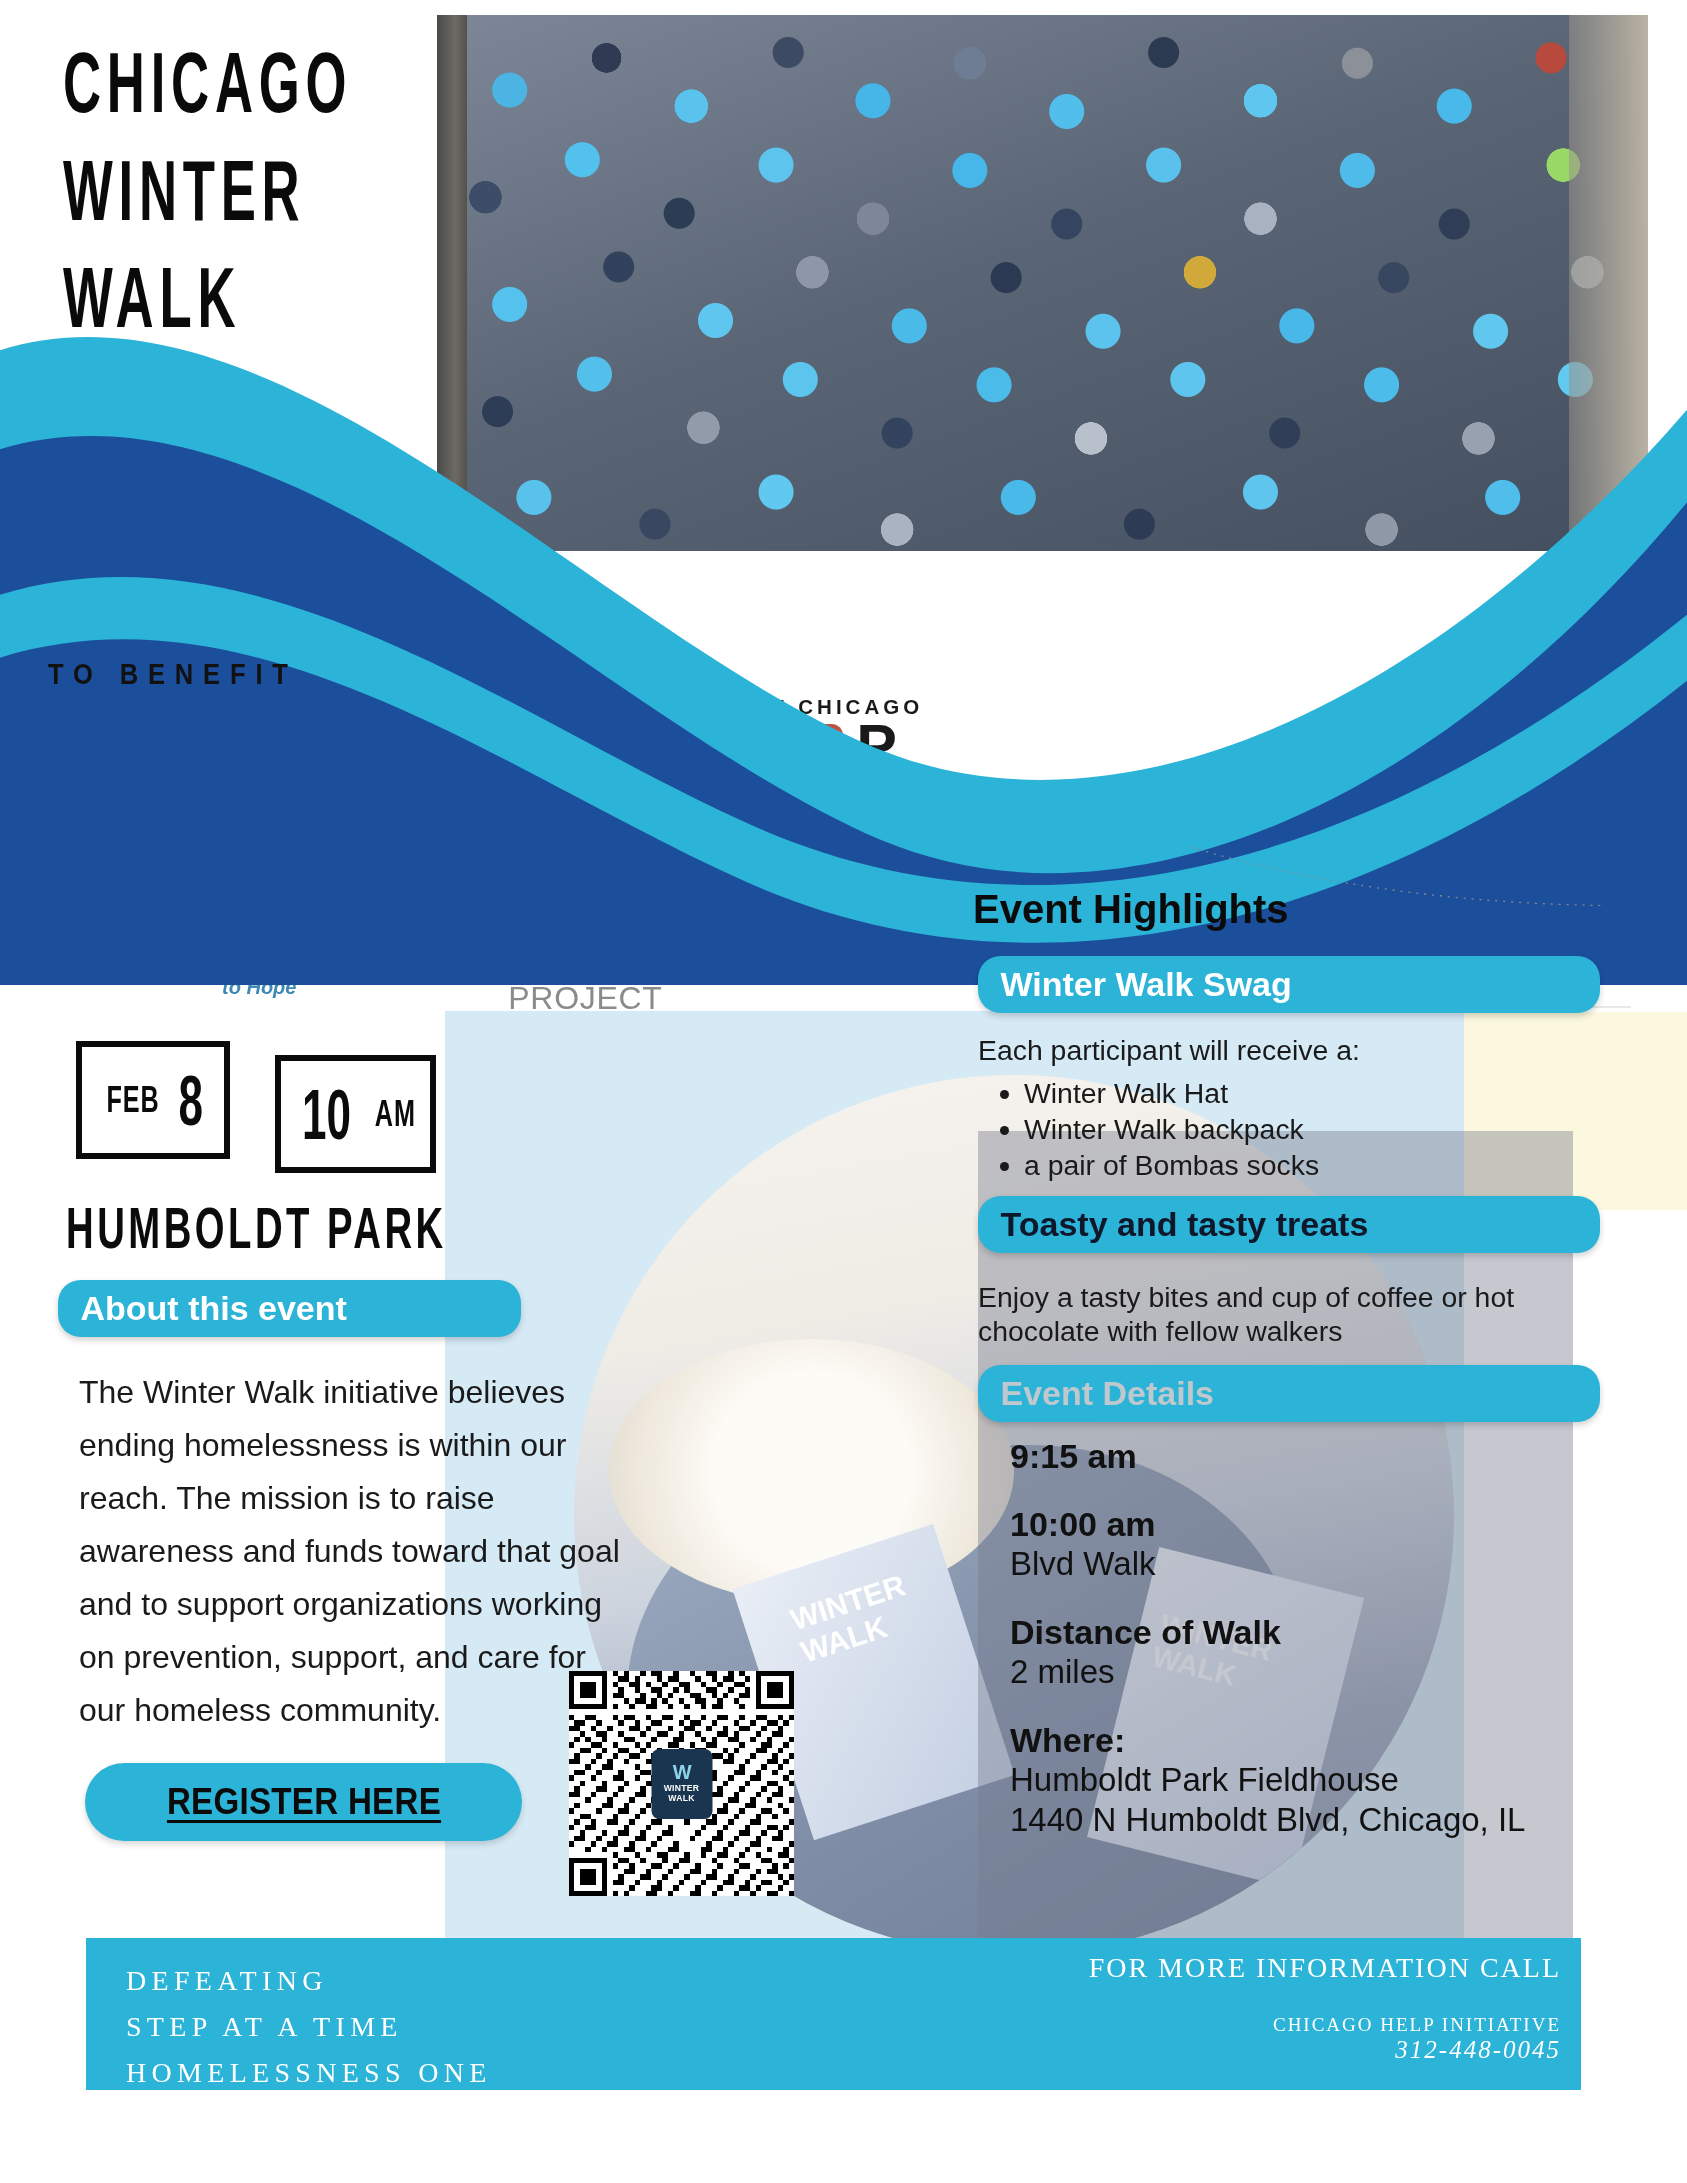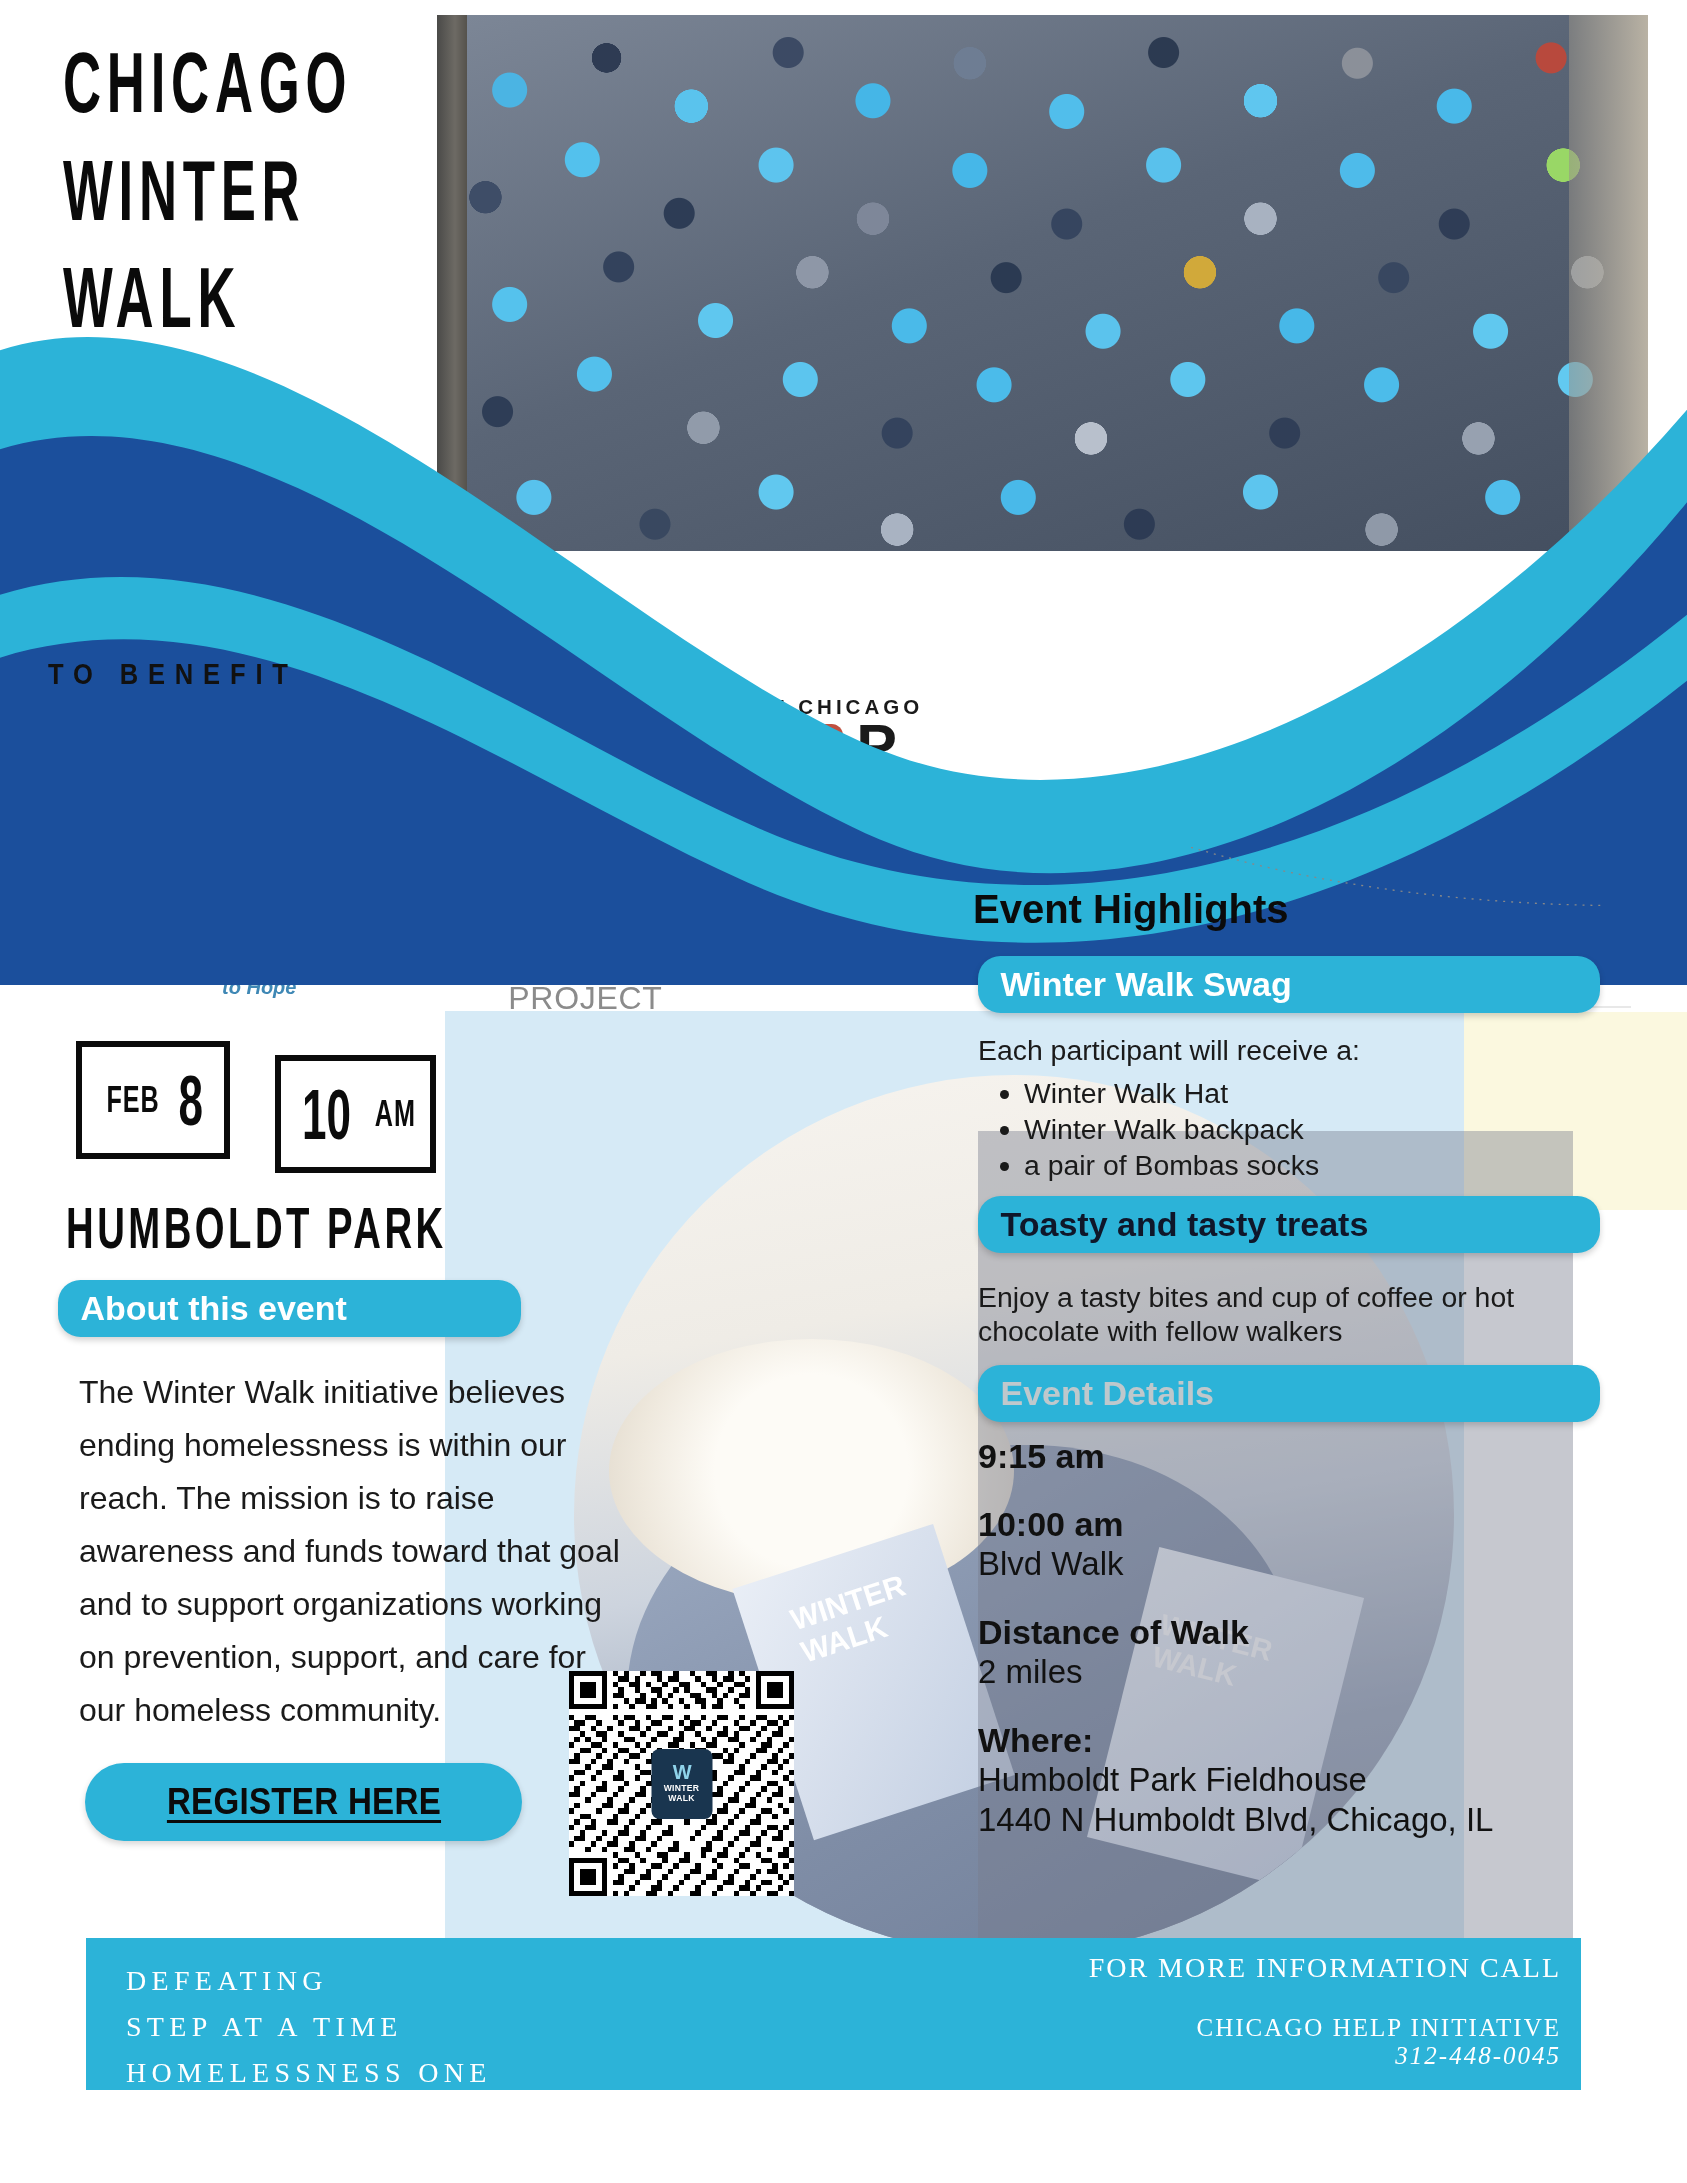--- a/index.html
+++ b/index.html
@@ -196,33 +196,33 @@
 
   
   .eh-title{position:absolute;left:973px;top:887px;font-size:40px;font-weight:700;color:#0b0b0b;z-index:27;}
   .cream{position:absolute;left:976px;top:1012px;width:721px;height:198px;background:#fbf8df;z-index:12;}
   .rt-text{position:absolute;z-index:27;color:#1a1a1a;}
   .swag-intro{left:978px;top:1034px;font-size:28.4px;}
   .swag-list{left:978px;top:1075px;font-size:28.4px;line-height:36px;}
   .swag-list ul{margin:0;padding-left:46px;}
   .treats-text{left:978px;top:1280px;font-size:28.4px;line-height:34px;width:595px;}
 
-  .details{position:absolute;left:978px;top:1436px;z-index:27;color:#111;}
+  .details{position:absolute;left:1010px;top:1436px;z-index:27;color:#111;}
   .d-b{font-size:34px;font-weight:700;line-height:40px;}
   .d-n{font-size:33px;font-weight:400;line-height:40px;}
   .d-gap{height:28px;}
 
   
   .footer{position:absolute;left:86px;top:1938px;width:1495px;height:152px;background:#2cb3d8;z-index:20;}
   .f-left{position:absolute;left:126px;top:1958px;width:595px;font-family:"Liberation Serif",serif;
           font-size:28px;letter-spacing:5.3px;line-height:46px;color:#fff;z-index:27;}
   .f-right{position:absolute;right:126px;top:1952px;text-align:right;font-family:"Liberation Serif",serif;
            color:#fff;z-index:27;}
   .f-right .l1{font-size:28px;letter-spacing:2px;}
-  .f-right .l2{font-size:25px;letter-spacing:2px;margin-top:30px;}
+  .f-right .l2{font-size:19px;letter-spacing:2px;margin-top:30px;}
   .f-right .l3{font-size:25px;letter-spacing:2px;font-style:italic;}
 
   
   .overlay-rect{position:absolute;left:445px;top:1011px;width:1019px;height:933px;
                 background:#d6eaf6;z-index:14;}
   .overlay-circle{position:absolute;left:574px;top:1075px;width:880px;height:880px;border-radius:50%;
                   overflow:hidden;z-index:15;}
   .overlay-circle .img{position:absolute;inset:0;
         background:
           radial-gradient(circle at 34% 62%, rgba(250,250,250,.95) 0 126px, transparent 132px),

